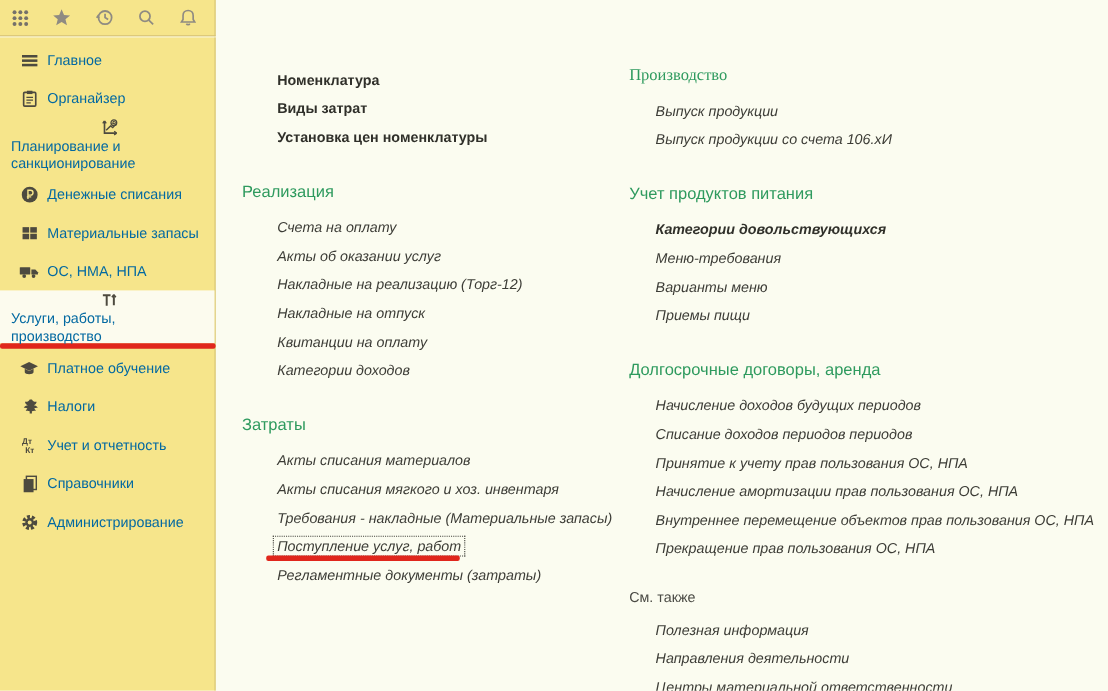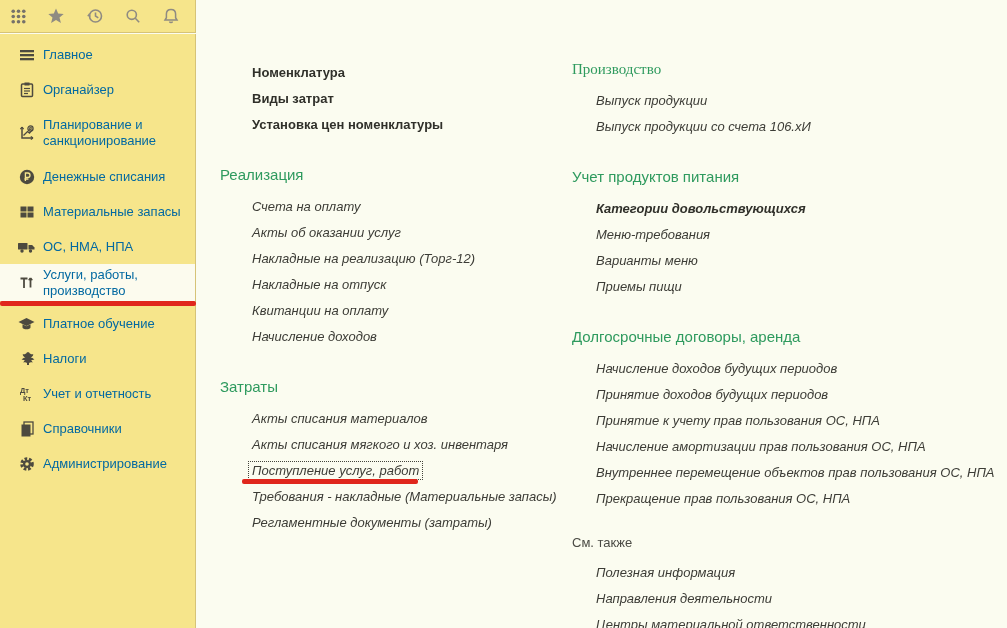--- a/index.html
+++ b/index.html
@@ -20,22 +20,22 @@
   }
   .tbtn{width:20px;height:20px;display:flex;align-items:center;justify-content:center;cursor:pointer;}
   
   .sidebar{
     position:absolute;left:0;top:34px;width:196px;height:594px;box-sizing:border-box;
     background:var(--side-bg);border-right:1px solid var(--border);padding-top:3px;
   }
   .side-item{display:flex;align-items:center;height:35px;padding:0 6px 0 10px;cursor:pointer;box-sizing:border-box;}
   .side-item .ico{width:33px;flex:none;display:flex;justify-content:center;align-items:center;}
   .side-item .lbl{font-size:13px;color:#0369a1;line-height:16px;}
-  .side-item.two{height:52px;}
-  .side-item.active{background:var(--active-bg);height:37px;}
+  .side-item.two{height:52px;flex-direction:column;}
+  .side-item.active{background:var(--active-bg);height:48px;}
   .red-bar-side{width:196px;height:5px;background:var(--red);border-radius:2px;}
   
   .col{position:absolute;}
   .col1{left:220px;top:60px;width:352px;}
   .col2{left:572px;top:56px;width:435px;}
   .cmd{font-size:13px;font-weight:bold;color:#30302a;line-height:26px;padding-left:32px;cursor:pointer;white-space:nowrap;}
   .section-title{font-size:15px;color:var(--green);line-height:26px;margin:24px 0 6px 0;white-space:nowrap;}
   .first{margin-top:0;font-family:Liberation Serif, serif;}
   .m-item{font-size:13px;color:#3c3c36;line-height:26px;padding-left:32px;cursor:pointer;white-space:nowrap;font-style:italic;}
   .col2 .m-item{padding-left:24px;}
@@ -240,47 +240,47 @@
   <div class="cmd">Номенклатура</div>
   <div class="cmd">Виды затрат</div>
   <div class="cmd">Установка цен номенклатуры</div>
 
   <div class="section-title">Реализация</div>
   <div class="m-item">Счета на оплату</div>
   <div class="m-item">Акты об оказании услуг</div>
   <div class="m-item">Накладные на реализацию (Торг-12)</div>
   <div class="m-item">Накладные на отпуск</div>
   <div class="m-item">Квитанции на оплату</div>
-  <div class="m-item">Начисление доходов</div>
+  <div class="m-item">Категории доходов</div>
 
   <div class="section-title">Затраты</div>
   <div class="m-item">Акты списания материалов</div>
   <div class="m-item">Акты списания мягкого и хоз. инвентаря</div>
+  <div class="m-item">Требования - накладные (Материальные запасы)</div>
   <div class="m-item annotated">
     <span class="focus-box">Поступление услуг, работ</span>
     <span class="red-bar-item"></span>
   </div>
-  <div class="m-item">Требования - накладные (Материальные запасы)</div>
   <div class="m-item">Регламентные документы (затраты)</div>
 </div>
 
 <div class="col col2">
   <div class="section-title first">Производство</div>
   <div class="m-item">Выпуск продукции</div>
   <div class="m-item">Выпуск продукции со счета 106.хИ</div>
 
   <div class="section-title">Учет продуктов питания</div>
   <div class="m-item bold">Категории довольствующихся</div>
   <div class="m-item">Меню-требования</div>
   <div class="m-item">Варианты меню</div>
   <div class="m-item">Приемы пищи</div>
 
   <div class="section-title">Долгосрочные договоры, аренда</div>
   <div class="m-item">Начисление доходов будущих периодов</div>
-  <div class="m-item">Принятие доходов будущих периодов</div>
+  <div class="m-item">Списание доходов периодов периодов</div>
   <div class="m-item">Принятие к учету прав пользования ОС, НПА</div>
   <div class="m-item">Начисление амортизации прав пользования ОС, НПА</div>
   <div class="m-item">Внутреннее перемещение объектов прав пользования ОС, НПА</div>
   <div class="m-item">Прекращение прав пользования ОС, НПА</div>
 
   <div class="see-title">См. также</div>
   <div class="m-item">Полезная информация</div>
   <div class="m-item">Направления деятельности</div>
   <div class="m-item">Центры материальной ответственности</div>
 </div>

